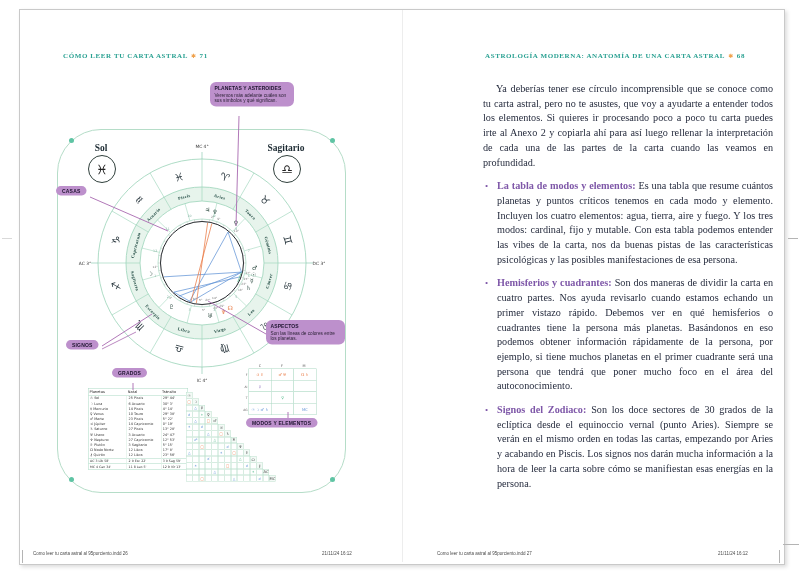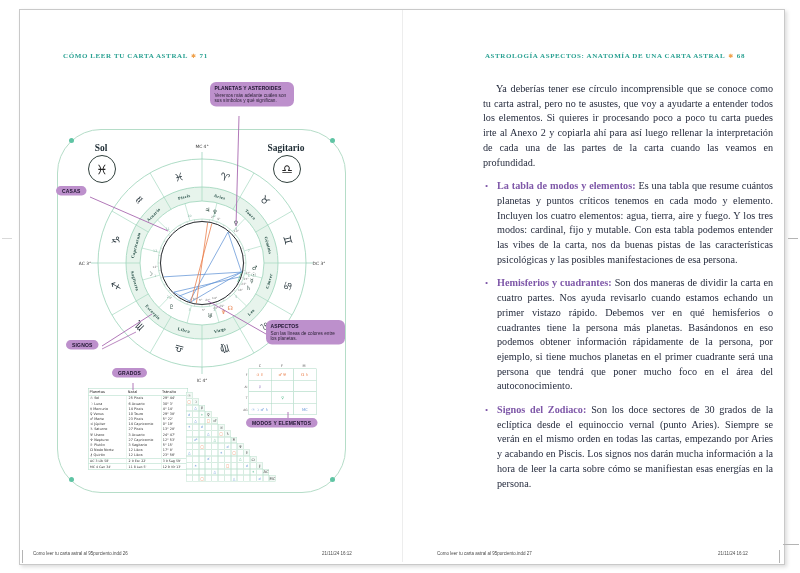--- a/index.html
+++ b/index.html
@@ -530,21 +530,21 @@
         <span class="mlabel">AG</span>
         <span class="mcell">☉ ☽ ♂ ♄</span>
         <span class="mcell"></span>
         <span class="mcell">MC</span>
       </div>
       </div>
   </div>
 </div>
 
 <div class="abs hdr" id="hdr-right">
-  <span>ASTROLOGÍA ASPECTOS: ANATOMÍA DE UNA CARTA ASTRAL</span><span class="sep">✱</span><span>68</span>
+  <span>ASTROLOGÍA MODERNA: ANATOMÍA DE UNA CARTA ASTRAL</span><span class="sep">✱</span><span>68</span>
 </div>
 
 <div class="abs rp">
   <p class="intro">Ya deberías tener ese círculo incomprensible que se conoce como tu carta astral, pero no te asustes, que voy a ayudarte a entender todos los elementos. Si quieres ir procesando poco a poco tu carta puedes irte al Anexo 2 y copiarla ahí para así luego rellenar la interpretación de cada una de las partes de la carta cuando las veamos en profundidad.</p>
   <div>
       <div class="bullet">
       <span class="bdot">•</span><span class="blead">La tabla de modos y elementos:</span><span>Es una tabla que resume cuántos planetas y puntos críticos tenemos en cada modo y elemento. Incluyen los cuatro elementos: agua, tierra, aire y fuego. Y los tres modos: cardinal, fijo y mutable. Con esta tabla podemos entender las vibes de la carta, nos da buenas pistas de las características psicológicas y las posibles manifestaciones de esa persona.</span>
     </div>
       <div class="bullet">
       <span class="bdot">•</span><span class="blead">Hemisferios y cuadrantes:</span><span>Son dos maneras de dividir la carta en cuatro partes. Nos ayuda revisarlo cuando estamos echando un primer vistazo rápido. Debemos ver en qué hemisferios o cuadrantes tiene la persona más planetas. Basándonos en eso podemos obtener información rápidamente de la persona, por ejemplo, si tiene muchos planetas en el primer cuadrante será una persona que tendrá que poner mucho foco en el área del autoconocimiento.</span>

